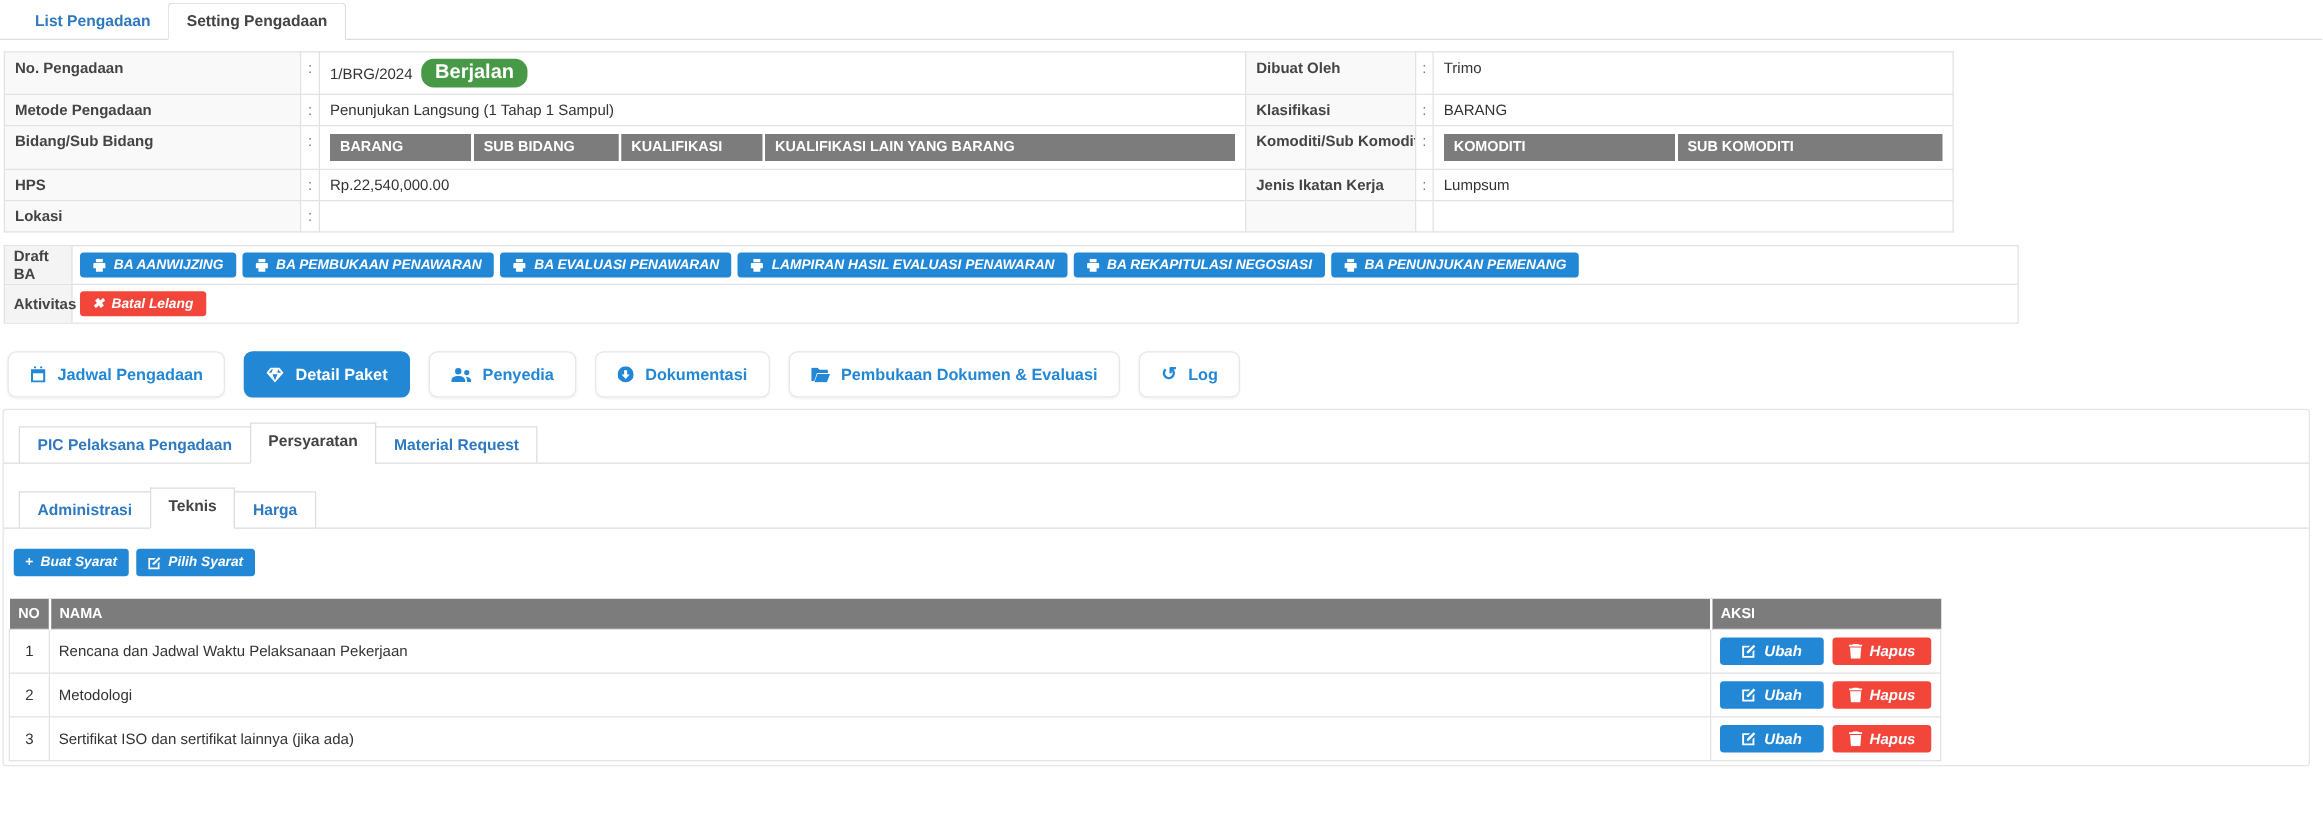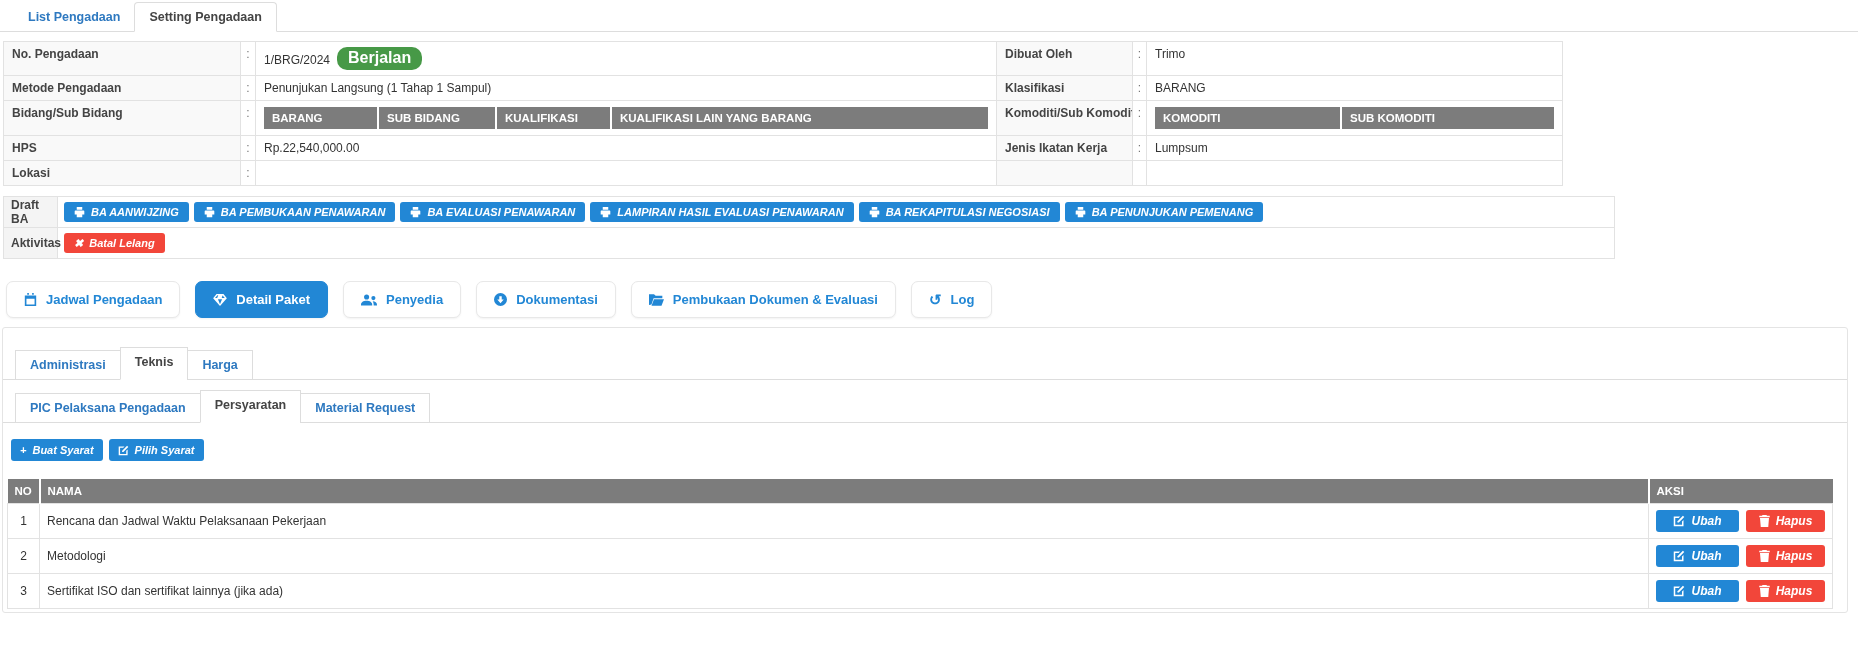--- a/index.html
+++ b/index.html
@@ -55,21 +55,21 @@
   .tabs{display:flex;align-items:flex-end;border-bottom:1px solid var(--bd2);padding:10px 0 0 12px;}
   .tab{border:1px solid var(--bd2);background:#fff;font-weight:bold;font-size:12.5px;padding:7px 14px;margin-bottom:-1px;cursor:pointer;white-space:nowrap;}
   .tab + .tab{margin-left:-1px;}
   .tab.inactive{color:var(--link-blue);}
   .tab.active{color:#444;border-bottom-color:#fff;padding-bottom:10px;}
   .subtabs{margin-top:9px;}
   .toolbar{display:flex;gap:6px;margin:16px 0 0 8px;}
   .btn-sm{font-size:11px;padding:5px 9px;}
   .btn-blue{background:var(--primary);color:#fff;}
   
-  table.req{border-collapse:collapse;table-layout:fixed;width:1826px;margin:18px 0 0 4px;}
+  table.req{border-collapse:collapse;table-layout:fixed;width:1546px;margin:18px 0 0 4px;}
   table.req th{background:var(--hdr-gray);color:#fff;font-weight:bold;text-align:left;font-size:11.5px;padding:6px 7px;border-left:2px solid #fff;white-space:nowrap;}
   table.req th:first-child{border-left:none;}
   table.req td{border:1px solid var(--bd);padding:6px 7px;font-size:12px;background:#fff;vertical-align:middle;}
   td.c-no{text-align:center;}
   .aksi-wrap{display:flex;gap:7px;}
   .btn-act{font-size:12px;padding:4px 0;justify-content:center;border-radius:3px;}
   .btn-edit{background:var(--primary);color:#fff;width:84px;}
   .btn-del{background:var(--danger);color:#fff;width:80px;}
 </style>
 </head>
@@ -276,30 +276,30 @@
     <span>Pembukaan Dokumen &amp; Evaluasi</span>
   </button>
   <button class="navbtn">
     <span class="histglyph">↺</span>
     <span>Log</span>
   </button>
 </div>
 
 <div class="panel">
 
+  <div class="tabs">
+    <div class="tab inactive">PIC Pelaksana Pengadaan</div>
+    <div class="tab active">Persyaratan</div>
+    <div class="tab inactive">Material Request</div>
+  </div>
+
   <div class="tabs subtabs">
     <div class="tab inactive">Administrasi</div>
     <div class="tab active">Teknis</div>
     <div class="tab inactive">Harga</div>
-  </div>
-
-  <div class="tabs">
-    <div class="tab inactive">PIC Pelaksana Pengadaan</div>
-    <div class="tab active">Persyaratan</div>
-    <div class="tab inactive">Material Request</div>
   </div>
 
   <div class="toolbar">
     <button class="btn btn-sm btn-blue">
       <span class="xglyph">+</span>
       <span>Buat Syarat</span>
     </button>
     <button class="btn btn-sm btn-blue">
       <span class="ico">
         <svg width="11" height="11" viewBox="0 0 16 16" fill="currentColor">

